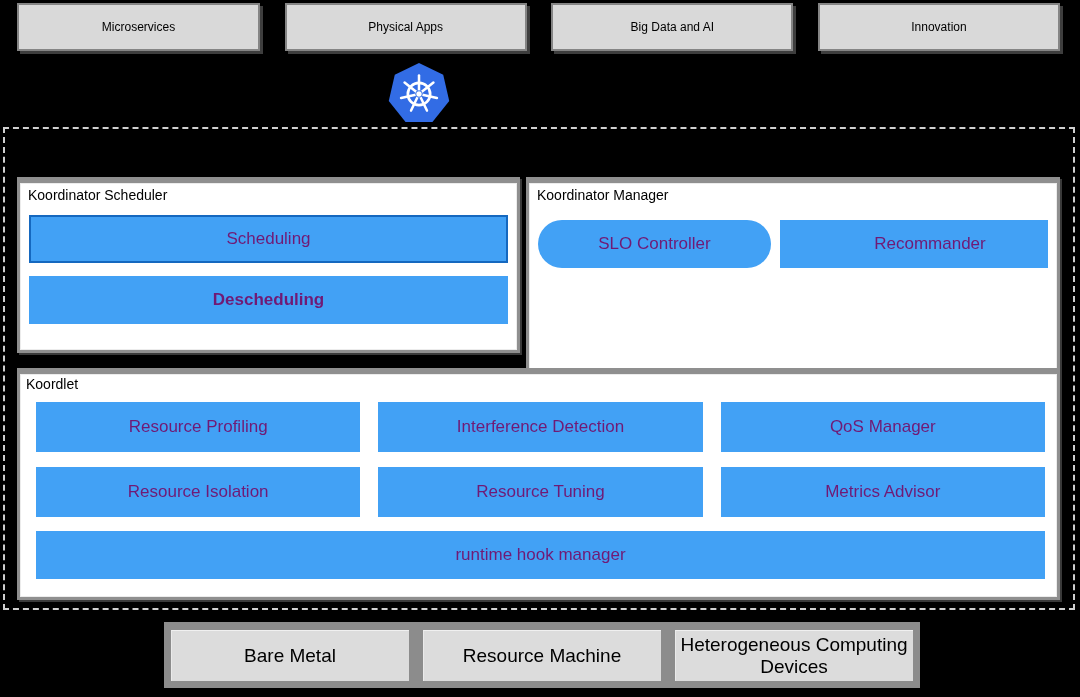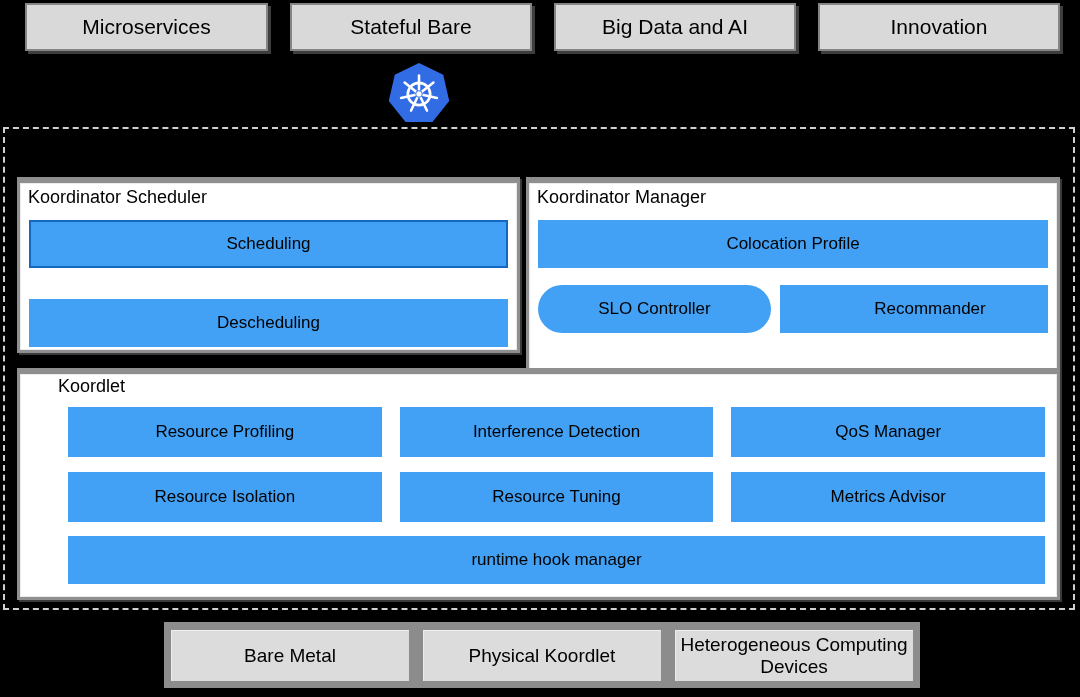--- a/index.html
+++ b/index.html
@@ -8,46 +8,46 @@
     background:#000;color:#000;
     font-family:"Liberation Sans", sans-serif;
   }
   
   .top-row{position:absolute;left:17px;top:3px;width:1043px;height:48px;
     display:flex;justify-content:space-between;}
   .gray-box{box-sizing:border-box;width:242px;height:48px;
     background:#d9d9d9;border:2px solid #858585;
     box-shadow:3px 3px 0 #3e3e3e;
     display:flex;align-items:center;justify-content:center;
-    font-size:21px;color:#000;text-align:center;margin-left:8px;}
+    font-size:12px;color:#000;text-align:center;}
   .top-row .gray-box:first-child{width:243px;}
 
   
   .k8s{position:absolute;left:388px;top:62px;width:62px;height:64px;}
 
   
   .cluster{position:absolute;left:3px;top:127px;width:1072px;height:483px;
     box-sizing:border-box;border:2px dashed #d0d0d0;}
 
   
   .panel{position:absolute;box-sizing:border-box;background:#fff;
     border:3px solid #8f8f8f;border-top-width:6px;
     box-shadow:2px 2px 0 #3a3a3a, inset 0 0 0 1px #ececec;}
-  .panel-title{font-size:18px;color:#000;margin:4px 0 0 8px;}
+  .panel-title{font-size:14px;color:#000;margin:4px 0 0 8px;}
   #scheduler{left:12px;top:48px;width:503px;height:176px;}
   #manager{left:521px;top:48px;width:534px;height:208px;}
-  #koordlet{left:12px;top:239px;width:1043px;height:232px;padding-left:32px;}
+  #koordlet{left:12px;top:239px;width:1043px;height:232px;}
   #koordlet .panel-title{margin:2px 0 0 6px;}
 
   
   .module{box-sizing:border-box;background:#42a1f5;height:48px;
     display:flex;align-items:center;justify-content:center;
-    font-size:17px;color:#000000;}
+    font-size:17px;color:#701a75;}
   .mod-stack{margin:12px 9px 0 9px;}
-  .mod-stack .module + .module{margin-top:31px;}
+  .mod-stack .module + .module{margin-top:13px;font-weight:bold;}
   .mod-bordered{border:2px solid #1568bf;}
   .mgr-row{display:flex;margin:17px 9px 0 9px;gap:9px;}
   .mgr-row .module.slo{flex:0 0 233px;border-radius:24px;}
   .mgr-row .module.rec{flex:1;padding-left:32px;}
 
   .koordlet-grid{display:flex;gap:18px;margin:10px 12px 0 16px;}
   .koordlet-grid.second{margin-top:15px;}
   .koordlet-grid .module{flex:1;height:50px;}
   .koordlet-full{margin:14px 12px 8px 16px;height:48px;}
 
@@ -62,21 +62,21 @@
     font-size:19px;line-height:1.18;text-align:center;color:#000;}
 </style>
 </head>
 <body>
 
 <div class="top-row">
   <div class="gray-box">
     <span>Microservices</span>
   </div>
   <div class="gray-box">
-    <span>Stateful Bare</span>
+    <span>Physical Apps</span>
   </div>
   <div class="gray-box">
     <span>Big Data and AI</span>
   </div>
   <div class="gray-box">
     <span>Innovation</span>
   </div>
 </div>
 
 <div class="k8s">
@@ -101,23 +101,20 @@
   <div class="panel" id="scheduler">
     <div class="panel-title">Koordinator Scheduler</div>
     <div class="mod-stack">
       <div class="module mod-bordered">Scheduling</div>
       <div class="module">Descheduling</div>
     </div>
   </div>
 
   <div class="panel" id="manager">
     <div class="panel-title">Koordinator Manager</div>
-    <div class="mod-stack">
-      <div class="module">Colocation Profile</div>
-    </div>
     <div class="mgr-row">
       <div class="module slo">SLO Controller</div>
       <div class="module rec">Recommander</div>
     </div>
   </div>
 
   <div class="panel" id="koordlet">
     <div class="panel-title">Koordlet</div>
     <div class="koordlet-grid">
       <div class="module">Resource Profiling</div>
@@ -132,18 +129,18 @@
     <div class="module koordlet-full">runtime hook manager</div>
   </div>
 
 </div>
 
 <div class="bottom-row">
   <div class="machine">
     <div class="machine-inner">Bare Metal</div>
   </div>
   <div class="machine">
-    <div class="machine-inner">Physical Koordlet</div>
+    <div class="machine-inner">Resource Machine</div>
   </div>
   <div class="machine">
     <div class="machine-inner">Heterogeneous Computing Devices</div>
   </div>
 </div>
 
 </body></html>

